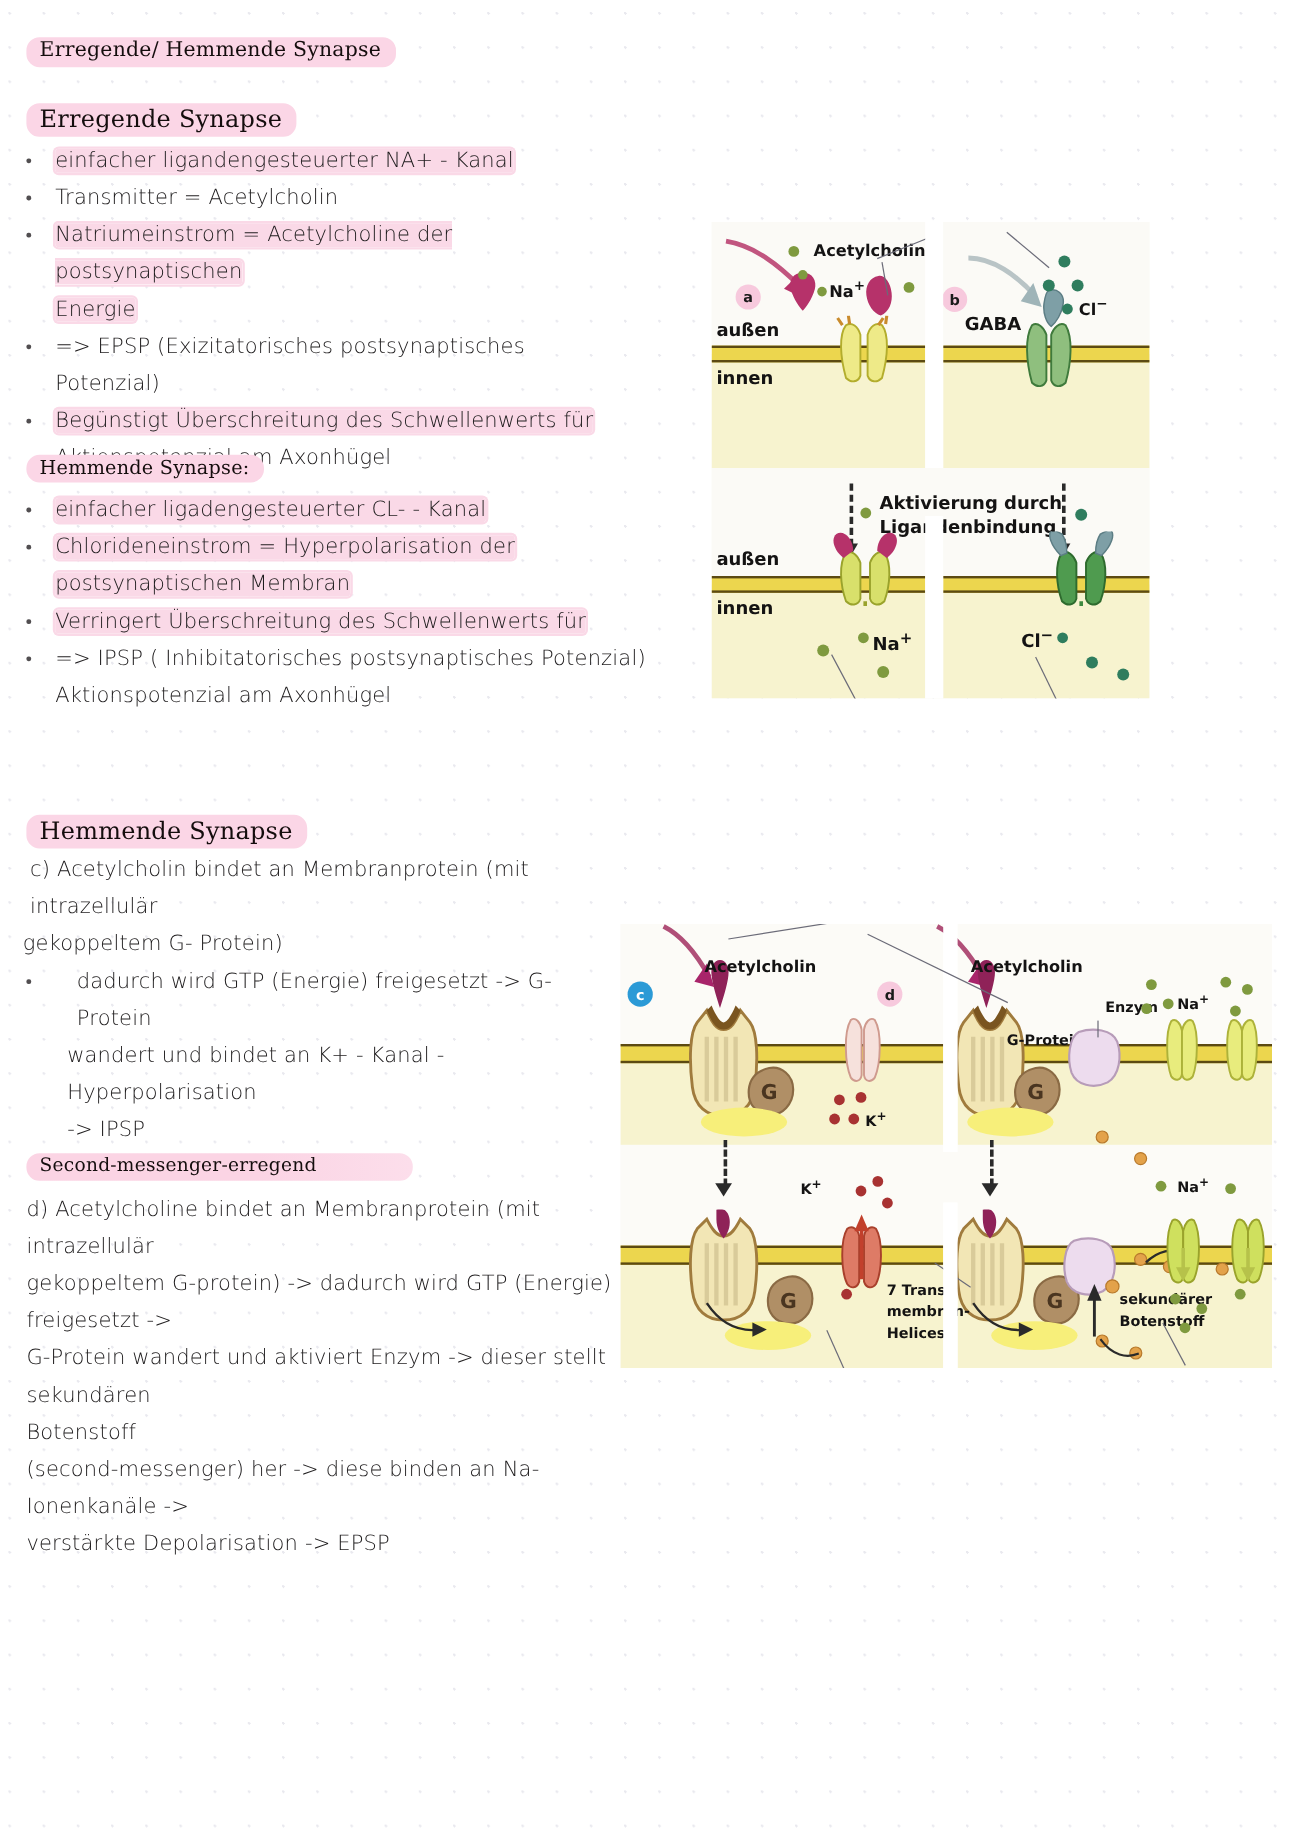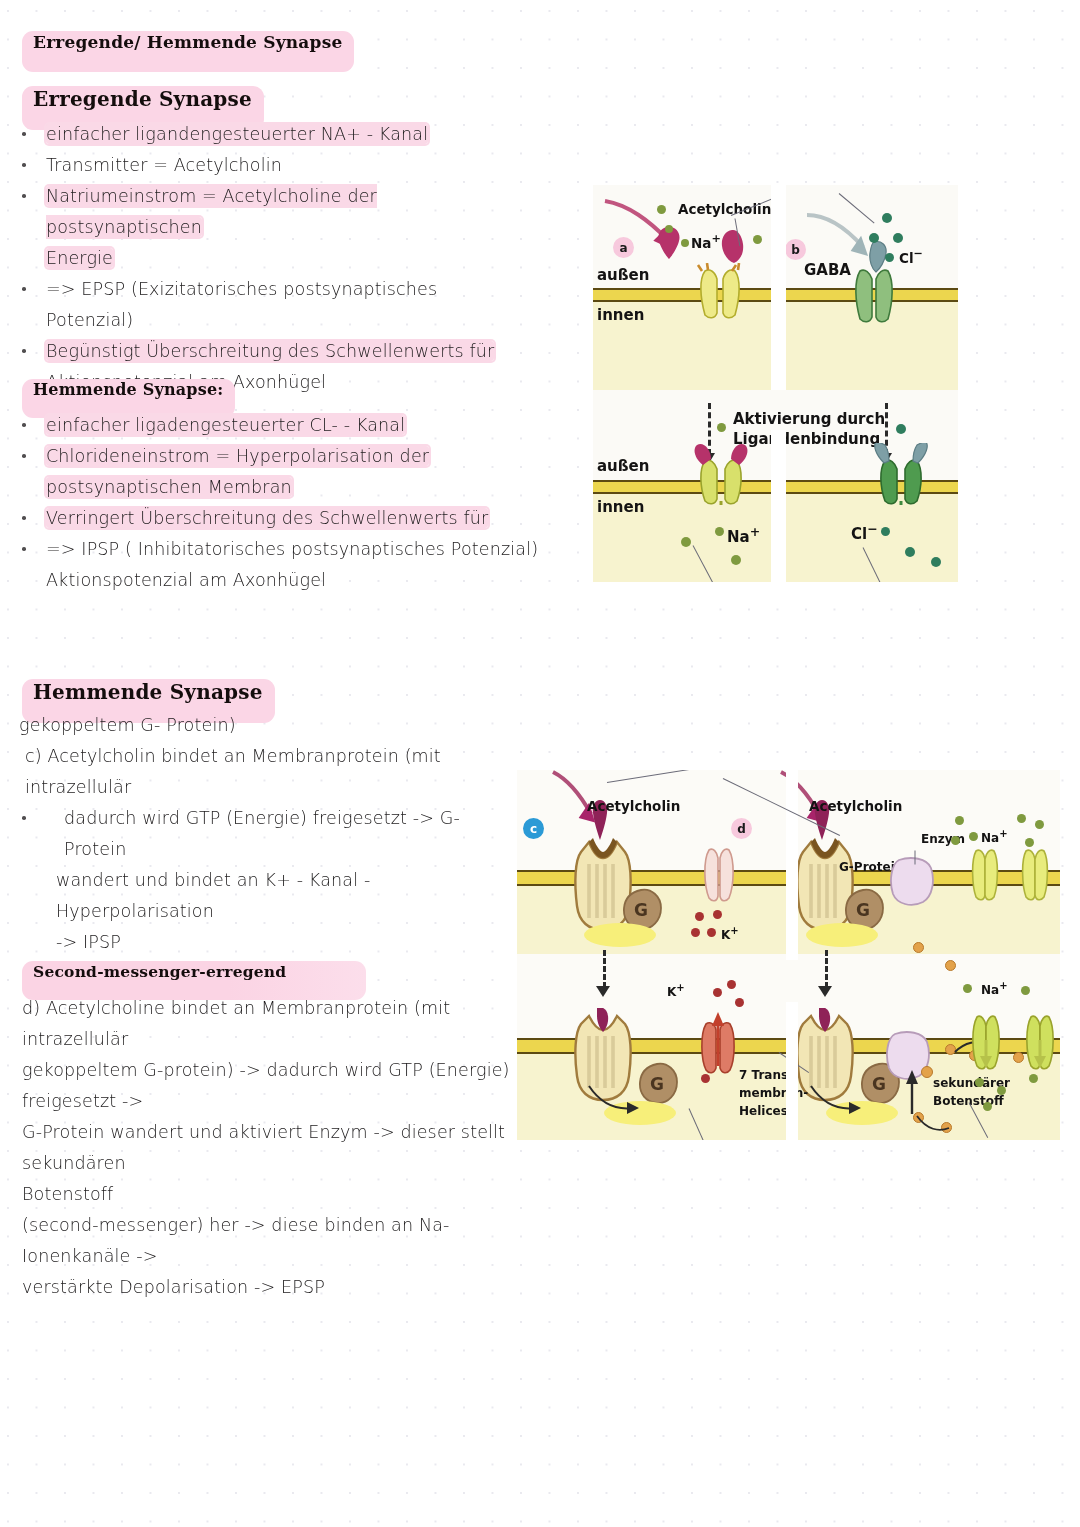--- a/index.html
+++ b/index.html
@@ -13,26 +13,26 @@
     background-position:7px 10px;
     font-family:"DejaVu Sans", sans-serif;
     position:relative;
     overflow:hidden;
   }
 
   
   .hl-head{
     display:inline-block;
     font-family:"DejaVu Serif", serif;
-    font-weight:bold;
+    font-weight:normal;
     color:#140d0d;
     letter-spacing:.2px;
     background:#fbd6e6;
     border-radius:11px;
-    padding:2px 12px 19px 11px;
+    padding:2px 12px 3px 11px;
     line-height:1.15;
     white-space:nowrap;
   }
   .hl-head.soft{ background:linear-gradient(90deg,#fbd4e4 0%, #fbd4e4 60%, #fcdeeb 100%); }
 
   
   .hand{
     font-family:"DejaVu Sans", sans-serif;
     font-weight:300;
     color:#1d1b1c;
@@ -135,22 +135,22 @@
   <div class="bul"><span class="mark-l">Verringert Überschreitung des Schwellenwerts für</span></div>
   <div class="bul"><span>=&gt; IPSP ( Inhibitatorisches postsynaptisches Potenzial)</span></div>
   <div class="ind"><span>Aktionspotenzial am Axonhügel</span></div>
 </div>
 
 <div class="blk" style="left:22px; top:679px;">
   <span class="hl-head" style="font-size:20px;">Hemmende Synapse</span>
 </div>
 
 <div class="blk hand" style="left:0; top:710px; width:520px;">
+  <div class="plain" style="padding-left:25px;"><span>c) Acetylcholin bindet an Membranprotein (mit intrazellulär</span></div>
   <div class="plain" style="padding-left:19px;"><span>gekoppeltem G- Protein)</span></div>
-  <div class="plain" style="padding-left:25px;"><span>c) Acetylcholin bindet an Membranprotein (mit intrazellulär</span></div>
   <div class="bul" style="padding-left:64px;"><span>dadurch wird GTP (Energie) freigesetzt -&gt; G- Protein</span></div>
   <div class="ind" style="padding-left:56px;"><span>wandert und bindet an K+ - Kanal - Hyperpolarisation</span></div>
   <div class="ind" style="padding-left:56px;"><span>-&gt; IPSP</span></div>
 </div>
 
 <div class="blk" style="left:22px; top:961px;">
   <span class="hl-head soft" style="font-size:15.5px; padding-right:80px;">Second-messenger-erregend</span>
 </div>
 
 <div class="blk hand" style="left:0; top:993px; width:530px;">

